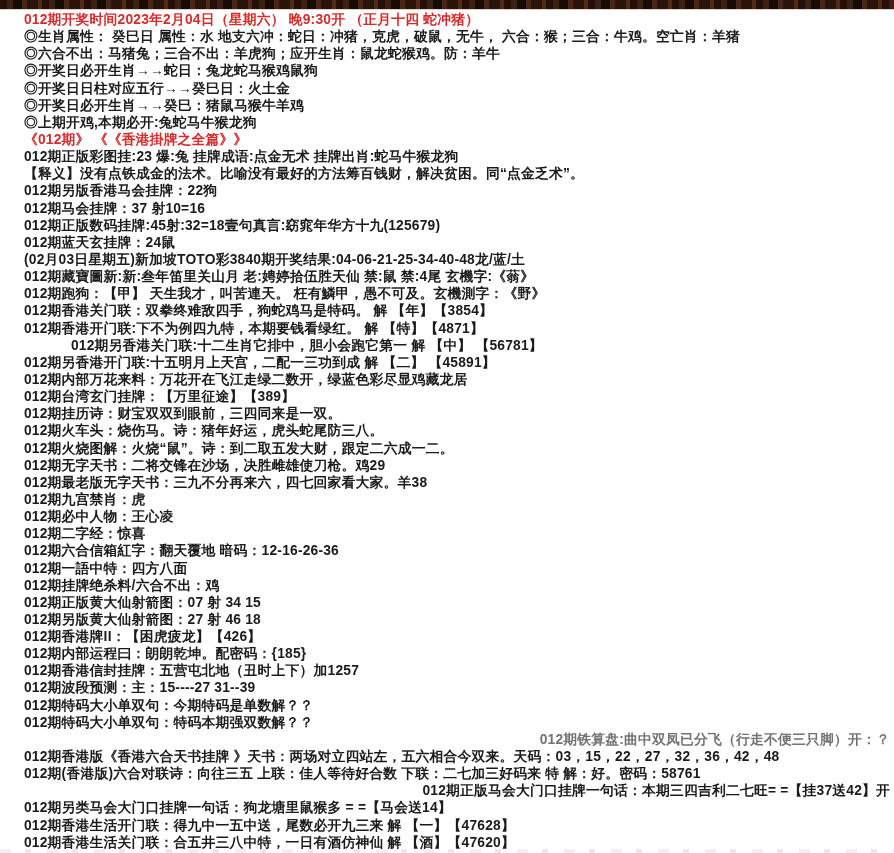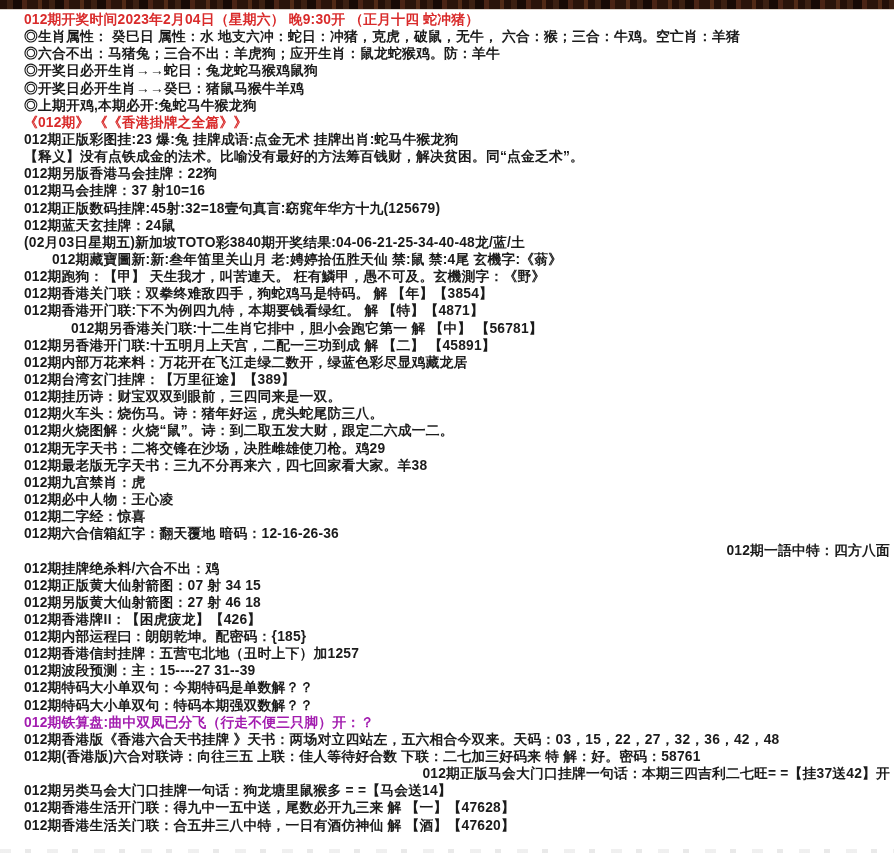--- a/index.html
+++ b/index.html
@@ -39,58 +39,59 @@
 </head>
 <body>
 
 <div class="page">
   <div class="top-band"></div>
   <div class="content" id="lines-container">
       <div class="line" style="color: rgb(217, 43, 43);">012期开奖时间2023年2月04日（星期六） 晚9:30开 （正月十四 蛇冲猪）</div>
       <div class="line" style="color: rgb(27, 27, 27);">◎生肖属性： 癸巳日 属性：水 地支六冲：蛇日：冲猪，克虎，破鼠，无牛， 六合：猴；三合：牛鸡。空亡肖：羊猪</div>
       <div class="line" style="color: rgb(27, 27, 27);">◎六合不出：马猪兔；三合不出：羊虎狗；应开生肖：鼠龙蛇猴鸡。防：羊牛</div>
       <div class="line" style="color: rgb(27, 27, 27);">◎开奖日必开生肖→→蛇日：兔龙蛇马猴鸡鼠狗</div>
+      <div class="line" style="color: rgb(27, 27, 27);">◎开奖日日柱对应五行→→癸巳日：火土金</div>
       <div class="line" style="color: rgb(27, 27, 27);">◎开奖日必开生肖→→癸巳：猪鼠马猴牛羊鸡</div>
       <div class="line" style="color: rgb(27, 27, 27);">◎上期开鸡,本期必开:兔蛇马牛猴龙狗</div>
       <div class="line" style="color: rgb(217, 43, 43);">《012期》 《《香港掛牌之全篇》》</div>
       <div class="line" style="color: rgb(27, 27, 27);">012期正版彩图挂:23 爆:兔 挂牌成语:点金无术 挂牌出肖:蛇马牛猴龙狗</div>
       <div class="line" style="color: rgb(27, 27, 27);">【释义】没有点铁成金的法术。比喻没有最好的方法筹百钱财，解决贫困。同“点金乏术”。</div>
       <div class="line" style="color: rgb(27, 27, 27);">012期另版香港马会挂牌：22狗</div>
       <div class="line" style="color: rgb(27, 27, 27);">012期马会挂牌：37 射10=16</div>
       <div class="line" style="color: rgb(27, 27, 27);">012期正版数码挂牌:45射:32=18壹句真言:窈窕年华方十九(125679)</div>
       <div class="line" style="color: rgb(27, 27, 27);">012期蓝天玄挂牌：24鼠</div>
       <div class="line" style="color: rgb(27, 27, 27);">(02月03日星期五)新加坡TOTO彩3840期开奖结果:04-06-21-25-34-40-48龙/蓝/土</div>
-      <div class="line" style="color: rgb(27, 27, 27); margin-left: 28px;">012期藏寶圖新:新:叁年笛里关山月 老:娉婷拾伍胜天仙 禁:鼠 禁:4尾 玄機字:《蓊》</div>
+      <div class="line" style="color: rgb(27, 27, 27);">012期藏寶圖新:新:叁年笛里关山月 老:娉婷拾伍胜天仙 禁:鼠 禁:4尾 玄機字:《蓊》</div>
       <div class="line" style="color: rgb(27, 27, 27);">012期跑狗：【甲】 天生我才，叫苦連天。 枉有鱗甲，愚不可及。玄機測字：《野》</div>
       <div class="line" style="color: rgb(27, 27, 27);">012期香港关门联：双拳终难敌四手，狗蛇鸡马是特码。 解 【年】【3854】</div>
       <div class="line" style="color: rgb(27, 27, 27);">012期香港开门联:下不为例四九特，本期要钱看绿红。 解 【特】【4871】</div>
       <div class="line" style="color: rgb(27, 27, 27); margin-left: 47px;">012期另香港关门联:十二生肖它排中，胆小会跑它第一 解 【中】 【56781】</div>
       <div class="line" style="color: rgb(27, 27, 27);">012期另香港开门联:十五明月上天宫，二配一三功到成 解 【二】 【45891】</div>
       <div class="line" style="color: rgb(27, 27, 27);">012期内部万花来料：万花开在飞江走绿二数开，绿蓝色彩尽显鸡藏龙居</div>
       <div class="line" style="color: rgb(27, 27, 27);">012期台湾玄门挂牌：【万里征途】【389】</div>
       <div class="line" style="color: rgb(27, 27, 27);">012期挂历诗：财宝双双到眼前，三四同来是一双。</div>
       <div class="line" style="color: rgb(27, 27, 27);">012期火车头：烧伤马。诗：猪年好运，虎头蛇尾防三八。</div>
       <div class="line" style="color: rgb(27, 27, 27);">012期火烧图解：火烧“鼠”。诗：到二取五发大财，跟定二六成一二。</div>
       <div class="line" style="color: rgb(27, 27, 27);">012期无字天书：二将交锋在沙场，决胜雌雄使刀枪。鸡29</div>
       <div class="line" style="color: rgb(27, 27, 27);">012期最老版无字天书：三九不分再来六，四七回家看大家。羊38</div>
       <div class="line" style="color: rgb(27, 27, 27);">012期九宫禁肖：虎</div>
       <div class="line" style="color: rgb(27, 27, 27);">012期必中人物：王心凌</div>
       <div class="line" style="color: rgb(27, 27, 27);">012期二字经：惊喜</div>
       <div class="line" style="color: rgb(27, 27, 27);">012期六合信箱紅字：翻天覆地 暗码：12-16-26-36</div>
-      <div class="line" style="color: rgb(27, 27, 27); text-align: right;">012期一語中特：四方八面</div>
+      <div class="line" style="color: rgb(27, 27, 27);">012期一語中特：四方八面</div>
       <div class="line" style="color: rgb(27, 27, 27);">012期挂牌绝杀料/六合不出：鸡</div>
       <div class="line" style="color: rgb(27, 27, 27);">012期正版黄大仙射箭图：07 射 34 15</div>
       <div class="line" style="color: rgb(27, 27, 27);">012期另版黄大仙射箭图：27 射 46 18</div>
       <div class="line" style="color: rgb(27, 27, 27);">012期香港牌II：【困虎疲龙】【426】</div>
       <div class="line" style="color: rgb(27, 27, 27);">012期内部运程曰：朗朗乾坤。配密码：{185}</div>
       <div class="line" style="color: rgb(27, 27, 27);">012期香港信封挂牌：五营屯北地（丑时上下）加1257</div>
       <div class="line" style="color: rgb(27, 27, 27);">012期波段预测：主：15----27 31--39</div>
       <div class="line" style="color: rgb(27, 27, 27);">012期特码大小单双句：今期特码是单数解？？</div>
       <div class="line" style="color: rgb(27, 27, 27);">012期特码大小单双句：特码本期强双数解？？</div>
-      <div class="line" style="color: #a21caf;">012期铁算盘:曲中双凤已分飞（行走不便三只脚）开：？</div>
+      <div class="line" style="color: #737373; text-align: right;">012期铁算盘:曲中双凤已分飞（行走不便三只脚）开：？</div>
       <div class="line" style="color: rgb(27, 27, 27);">012期香港版《香港六合天书挂牌 》天书：两场对立四站左，五六相合今双来。天码：03，15，22，27，32，36，42，48</div>
       <div class="line" style="color: rgb(27, 27, 27);">012期(香港版)六合对联诗：向往三五 上联：佳人等待好合数 下联：二七加三好码来 特 解：好。密码：58761</div>
       <div class="line" style="color: rgb(27, 27, 27); text-align: right;">012期正版马会大门口挂牌一句话：本期三四吉利二七旺= =【挂37送42】开</div>
       <div class="line" style="color: rgb(27, 27, 27);">012期另类马会大门口挂牌一句话：狗龙塘里鼠猴多 = =【马会送14】</div>
       <div class="line" style="color: rgb(27, 27, 27);">012期香港生活开门联：得九中一五中送，尾数必开九三来 解 【一】【47628】</div>
       <div class="line" style="color: rgb(27, 27, 27);">012期香港生活关门联：合五井三八中特，一日有酒仿神仙 解 【酒】【47620】</div>
     </div>
   <div class="bottom-band"></div>
 </div>
 

